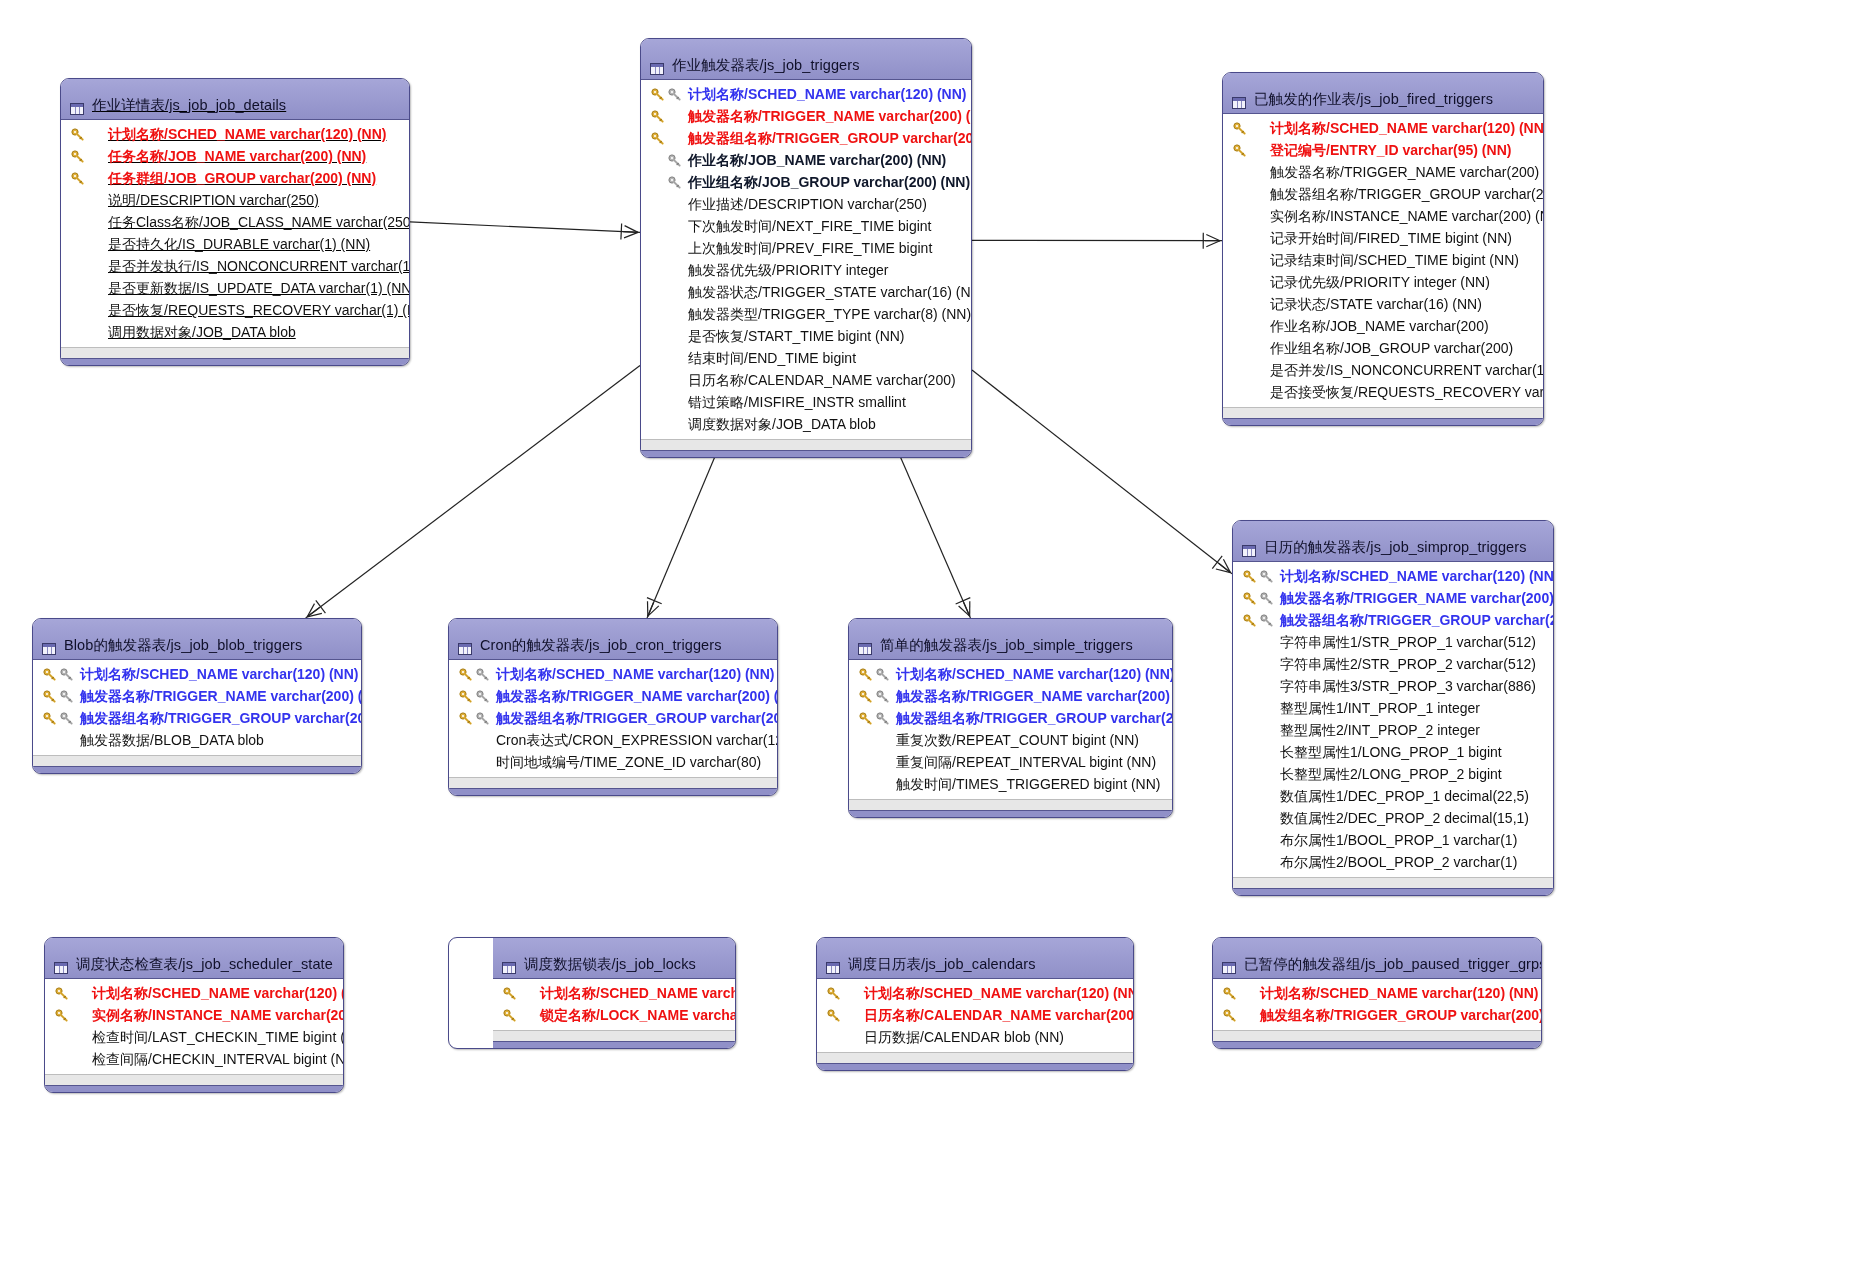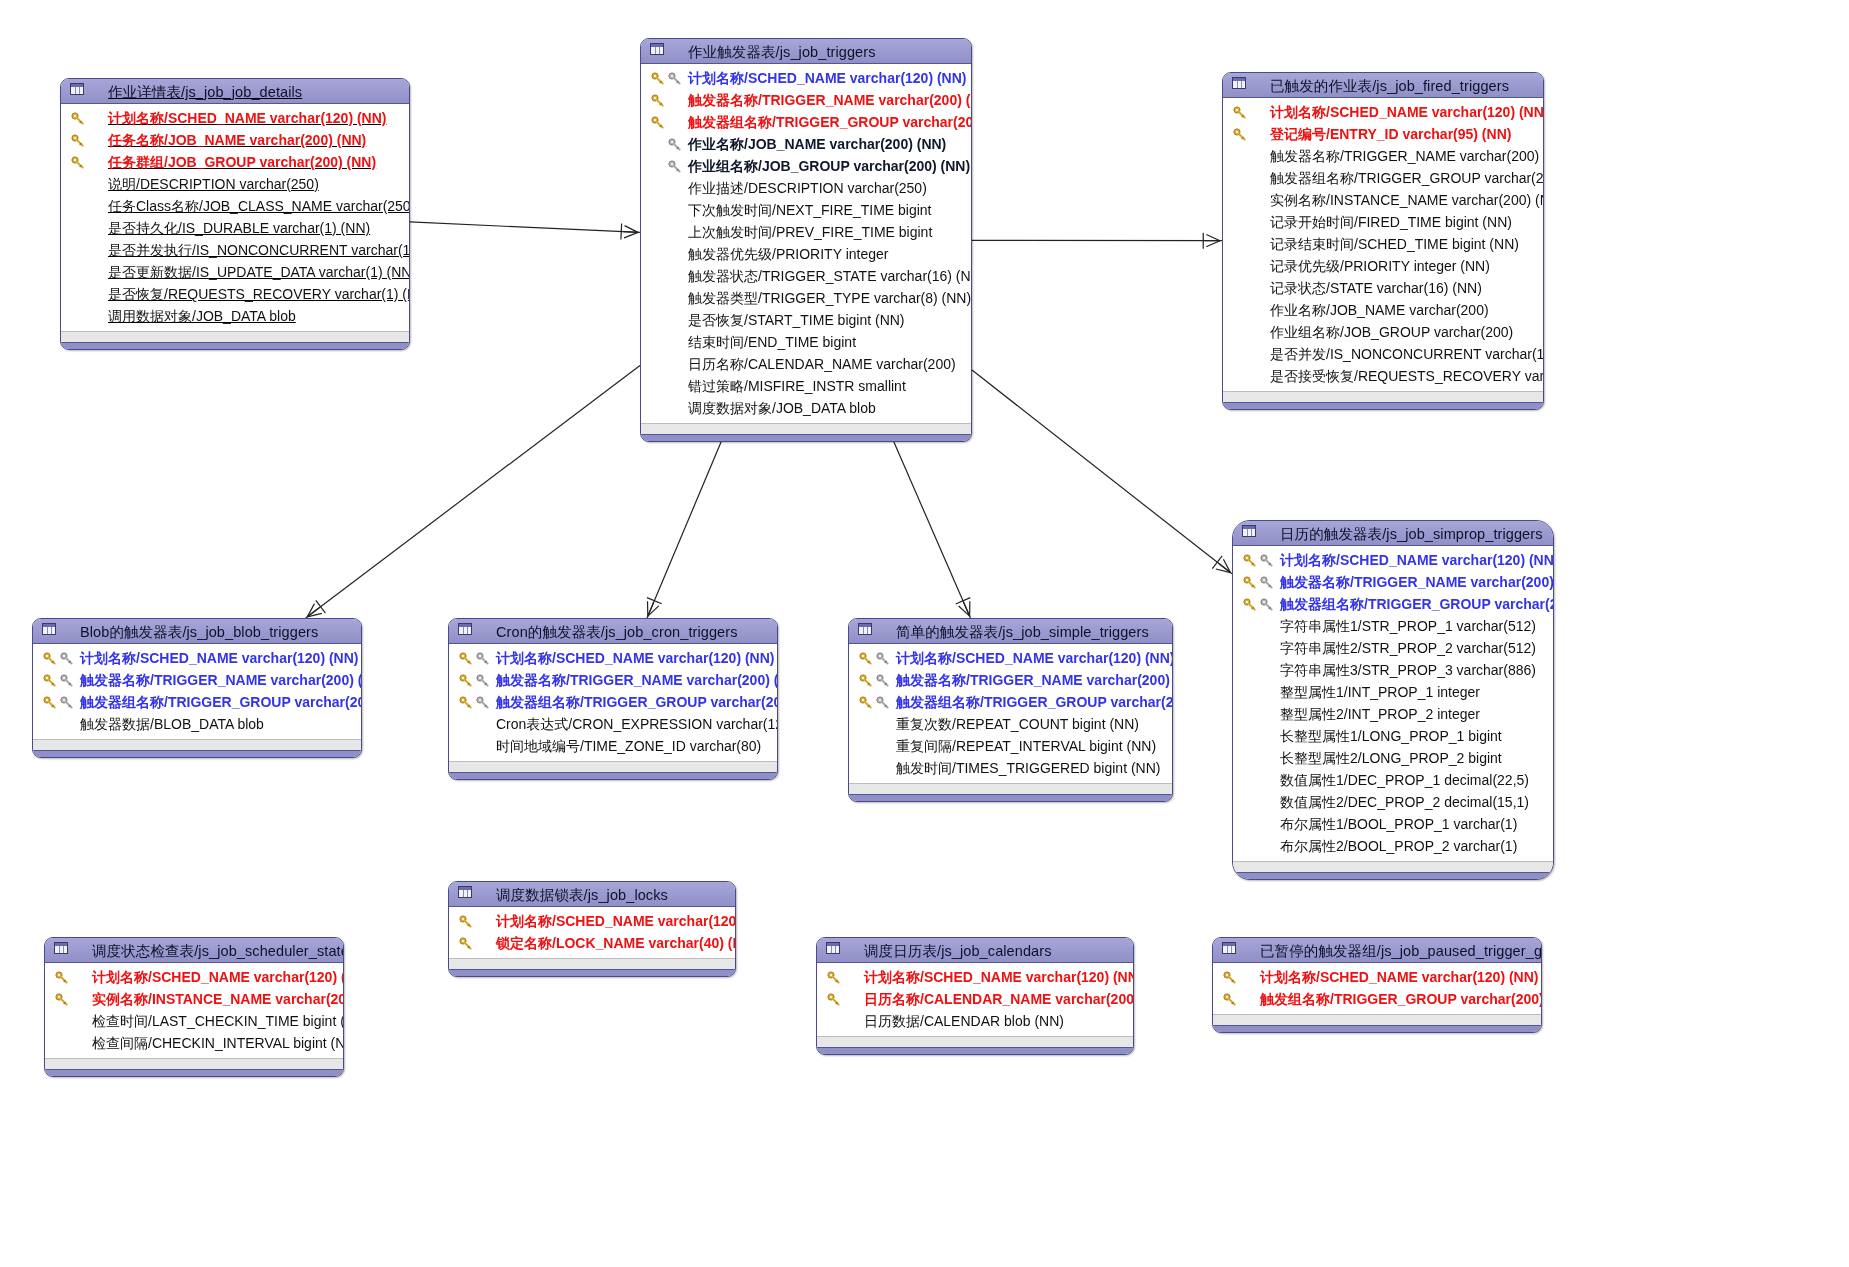--- a/index.html
+++ b/index.html
@@ -26,27 +26,27 @@
     position: absolute;
     z-index: 5;
     border: 1px solid #4a4a8a;
     border-radius: 9px;
     background: #ffffff;
     box-shadow: 1px 1px 2px rgba(0,0,0,0.28);
     overflow: hidden;
   }
   .entity-header {
     display: flex;
-    align-items: flex-start;
-    gap: 24px;
+    align-items: flex-end;
+    gap: 8px;
     background: #9a9ad0;
     background: linear-gradient(to bottom, #a6a6d8 0%, #9090c8 100%);
     border-bottom: 1px solid #55558f;
     padding: 4px 10px 4px 9px;
-    height: 25px;
+    height: 41px;
     font-size: 14.5px;
     color: #10102a;
     white-space: nowrap;
   }
   .table-icon {
     flex: 0 0 auto;
     width: 14px; height: 12px;
     border: 1px solid #3a3a6a;
     background: #f2f2fb;
     position: relative;
@@ -461,21 +461,21 @@
           </div>
           <div class="attr">
             <span class="keyslot"></span>
             <span class="keyslot"></span>
             <span class="attr-text c-black">是否接受恢复/REQUESTS_RECOVERY varchar(1)</span>
           </div>
         </div>
         <div class="entity-footer"></div>
         <div class="entity-foot-bar"></div>
       </div>
-      <div class="entity" style="left: 1232px; top: 520px; width: 322px; border-radius: 18px;">
+      <div class="entity" style="left: 1232px; top: 520px; width: 322px;">
         <div class="entity-header">
           <span class="table-icon"></span>
           <span class="entity-title">日历的触发器表/js_job_simprop_triggers</span>
         </div>
         <div class="entity-body">
           <div class="attr">
             <span class="keyslot">
               <svg class="key" width="13" height="13" viewBox="0 0 13 13" aria-hidden="true">
                 <circle cx="4" cy="4" r="3.1" fill="#e0b03a" stroke="#a87d12" stroke-width="1"></circle>
                 <circle cx="4" cy="4" r="1.1" fill="#ffffff"></circle>
@@ -884,21 +884,21 @@
           </div>
           <div class="attr">
             <span class="keyslot"></span>
             <span class="keyslot"></span>
             <span class="attr-text c-black">检查间隔/CHECKIN_INTERVAL bigint (NN)</span>
           </div>
         </div>
         <div class="entity-footer"></div>
         <div class="entity-foot-bar"></div>
       </div>
-      <div class="entity" style="left: 448px; top: 881px; width: 288px;">
+      <div class="entity" style="left: 448px; top: 937px; width: 288px; padding-left: 44px;">
         <div class="entity-header">
           <span class="table-icon"></span>
           <span class="entity-title">调度数据锁表/js_job_locks</span>
         </div>
         <div class="entity-body">
           <div class="attr">
             <span class="keyslot">
               <svg class="key" width="13" height="13" viewBox="0 0 13 13" aria-hidden="true">
                 <circle cx="4" cy="4" r="3.1" fill="#e0b03a" stroke="#a87d12" stroke-width="1"></circle>
                 <circle cx="4" cy="4" r="1.1" fill="#ffffff"></circle>

